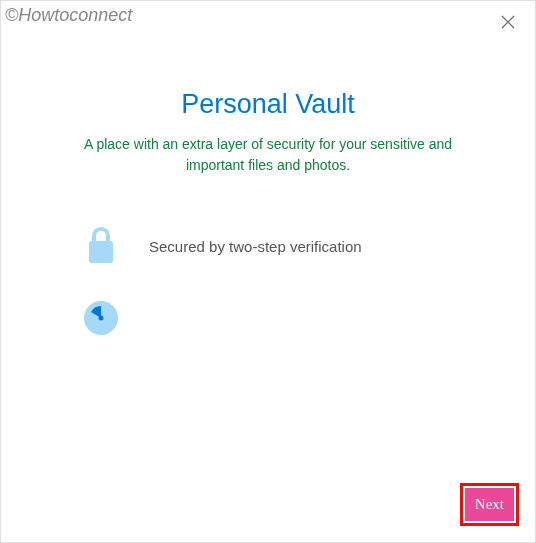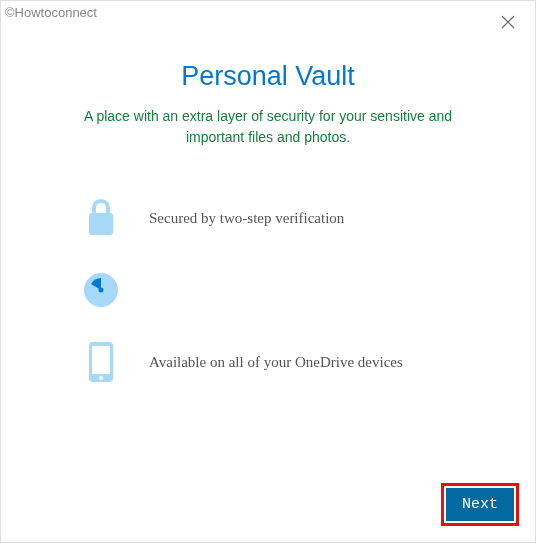--- a/index.html
+++ b/index.html
@@ -12,57 +12,58 @@
       background: #ffffff;
       width: 536px;
       height: 543px;
       position: relative;
       border: 1px solid #e0e0e0;
     }
     .watermark {
       position: absolute;
       top: 4px;
       left: 4px;
-      font-size: 13px;
+      font-size: 18px;
       color: #888;
+      font-style: italic;
     }
     .close-btn {
       position: absolute;
       top: 14px;
       right: 18px;
       width: 16px;
       height: 16px;
       cursor: pointer;
       color: #666;
     }
     .close-btn svg {
       width: 14px;
       height: 14px;
     }
     .content {
       padding: 60px 50px 0 50px;
       text-align: center;
+      margin-top: 28px;
     }
     .title {
       font-size: 27px;
       font-weight: 400;
       color: #0078d4;
       margin-bottom: 14px;
     }
     .subtitle {
       font-size: 14px;
       color: #15803d;
       line-height: 1.5;
       margin-bottom: 50px;
       padding: 0 20px;
     }
     .features {
       text-align: left;
       padding: 0 10px 0 30px;
-      font-family: Liberation Serif, serif;
     }
     .feature {
       display: flex;
       align-items: center;
       margin-bottom: 32px;
     }
     .feature-icon {
       width: 40px;
       height: 40px;
       flex-shrink: 0;
@@ -75,27 +76,27 @@
       font-size: 15px;
       color: #555;
       line-height: 1.4;
     }
     .footer {
       position: absolute;
       bottom: 16px;
       right: 16px;
     }
     .next-btn {
-      background: #0369a1;
+      background: #ec4899;
       color: #fff;
       border: none;
       font-size: 15px;
-      padding: 8px 16px;
+      padding: 8px 10px;
       cursor: pointer;
-      font-family: Liberation Mono, monospace;
+      font-family: Liberation Serif, serif;
     }
     .highlight-box {
       border: 3px solid #e8110f;
       padding: 2px;
       display: inline-block;
     }
   </style>
 </head>
 <body>
 
@@ -127,30 +128,20 @@
     <div class="feature">
       <div class="feature-icon">
         <svg width="38" height="38" viewBox="0 0 38 38">
           <circle cx="19" cy="19" r="17" fill="#a6d8f7"></circle>
           <path d="M 19 19 L 19 7 A 12 12 0 0 0 9 13 Z" fill="#0078d4"></path>
           <circle cx="19" cy="19" r="2.5" fill="#0078d4"></circle>
         </svg>
       </div>
     </div>
 
-    <div class="feature">
-      <div class="feature-icon">
-        <svg width="26" height="42" viewBox="0 0 26 42">
-          <rect x="1" y="1" width="24" height="40" rx="4" fill="#a6d8f7"></rect>
-          <rect x="4" y="5" width="18" height="28" fill="#ffffff"></rect>
-          <circle cx="13" cy="37" r="2" fill="#ffffff"></circle>
-        </svg>
-      </div>
-      <div class="feature-text">Available on all of your OneDrive devices</div>
-    </div>
 
   </div>
 </div>
 
 <div class="footer">
   <div class="highlight-box">
     <button class="next-btn">Next</button>
   </div>
 </div>
 

